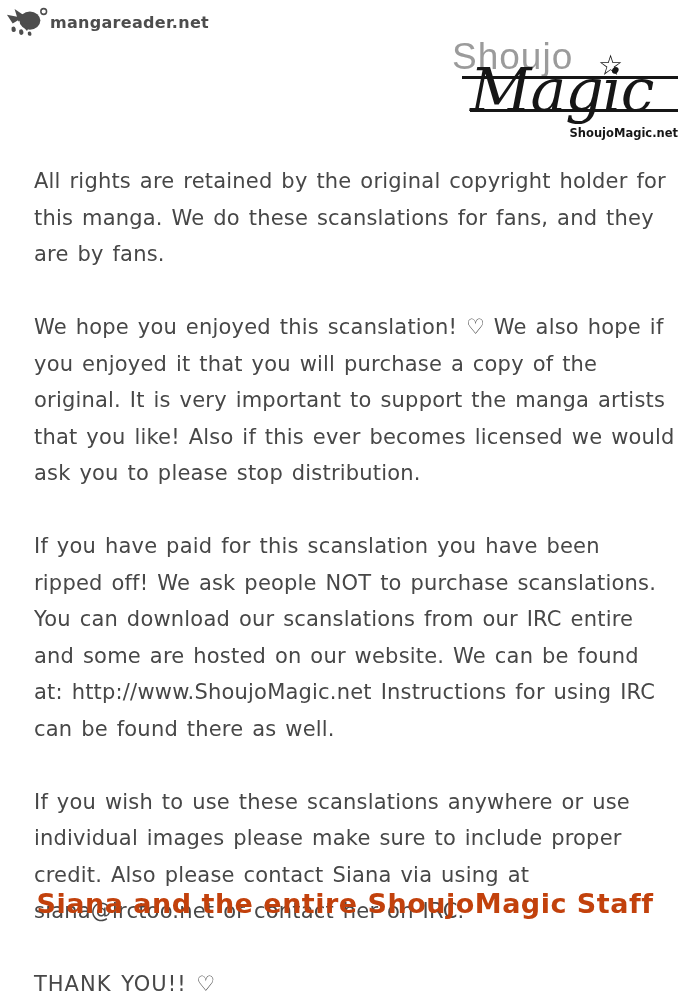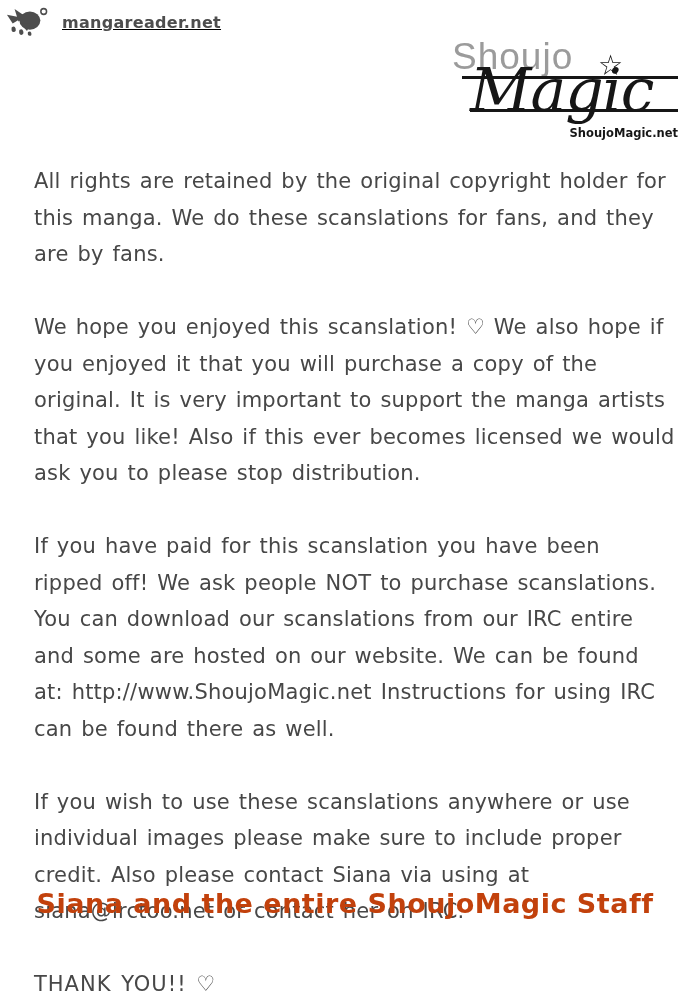--- a/index.html
+++ b/index.html
@@ -13,23 +13,22 @@
     font-family: "DejaVu Sans", sans-serif;
   }
 
   
   .site-logo {
     position: absolute;
     top: 7px;
     left: 6px;
     display: flex;
     align-items: center;
-    gap: 14px;
+    gap: 2px;
     cursor: pointer;
-    text-decoration: underline;
   }
   .site-logo svg { display: block; }
   .site-logo-text {
     color: #4d4d4d;
     font-family: "DejaVu Sans", sans-serif;
     font-weight: bold;
     font-size: 16px;
     letter-spacing: 0.3px;
   }
 

